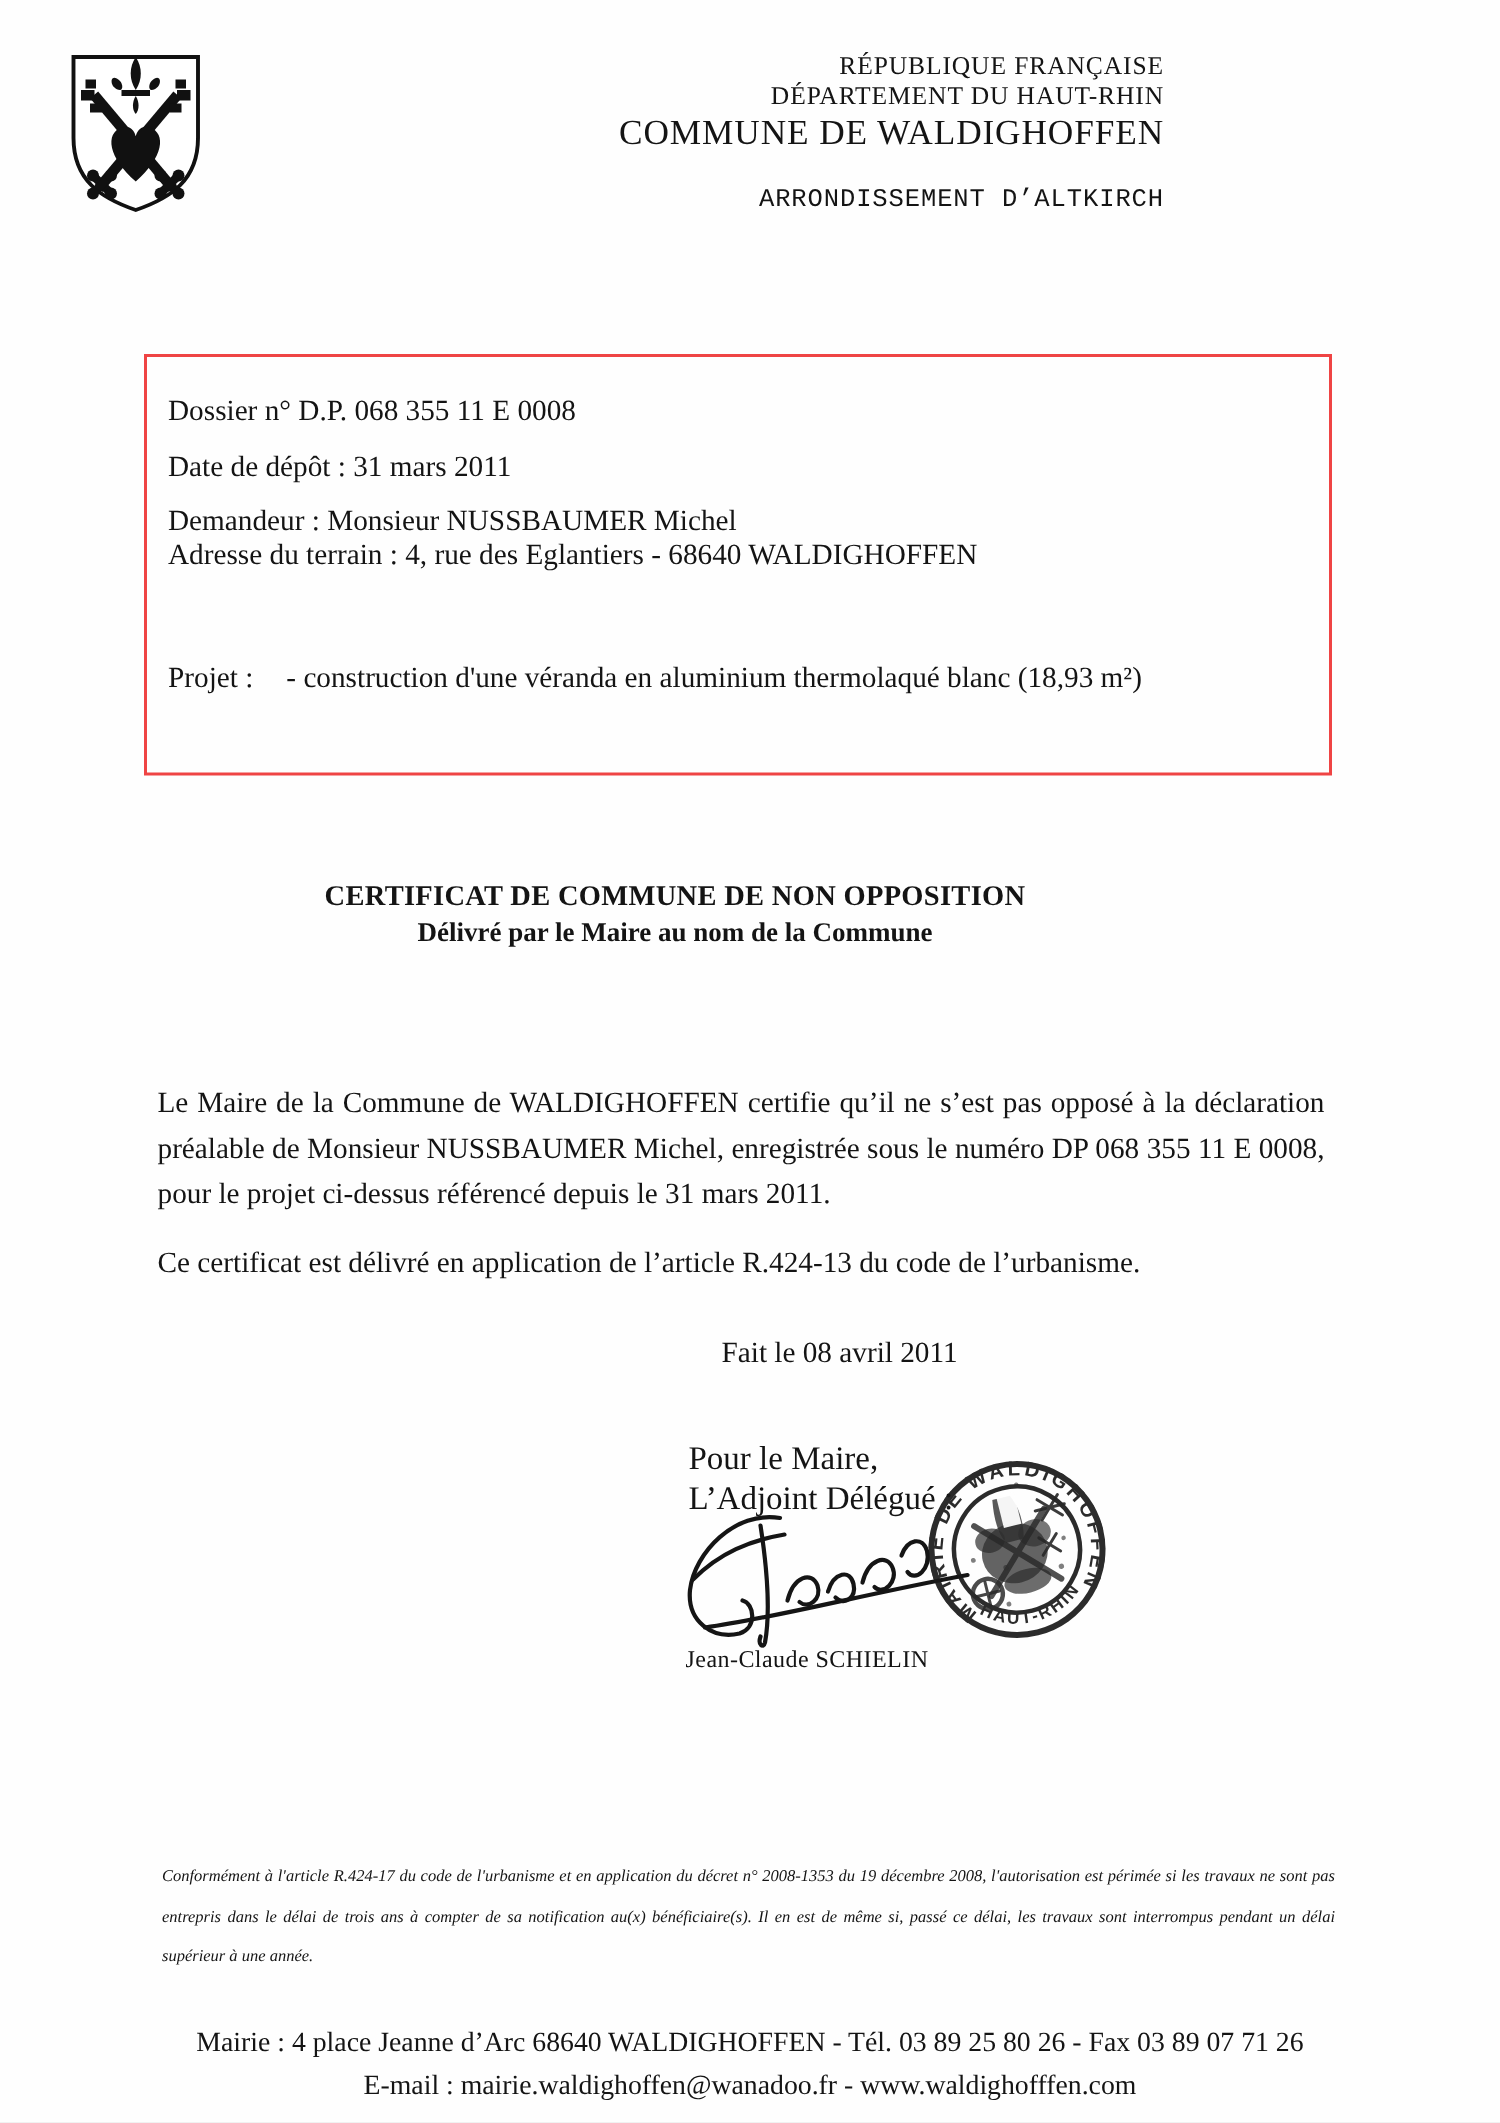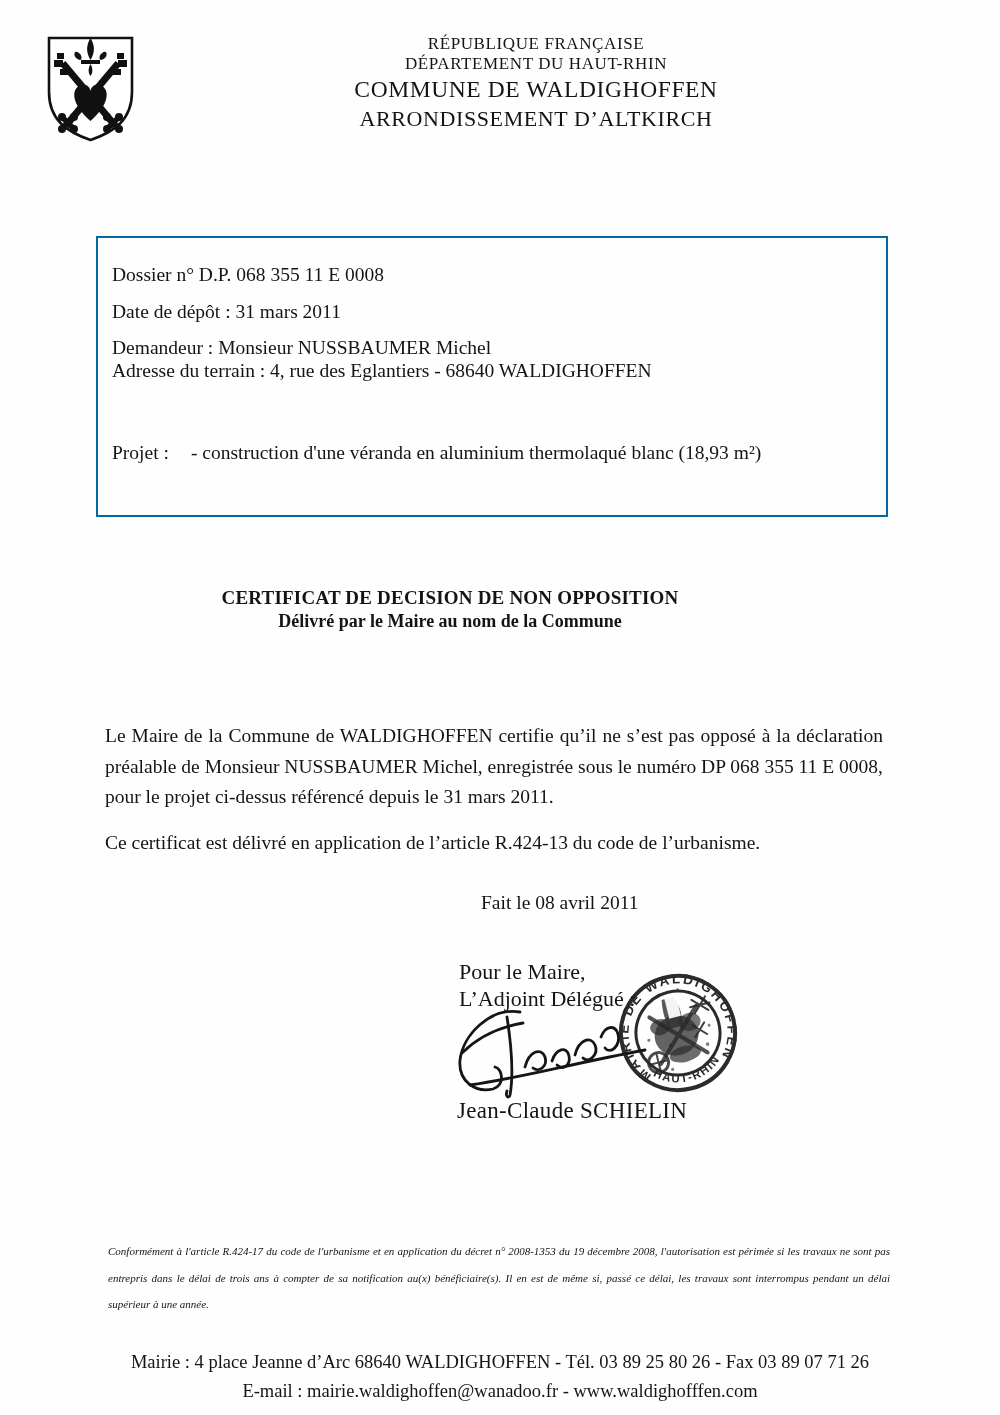--- a/index.html
+++ b/index.html
@@ -7,43 +7,43 @@
     position:relative;
     width:1000px;height:1415px;
     background:#fefefe;
     margin:0 auto;
     font-family:"Liberation Serif","DejaVu Serif",serif;
     color:#141414;
     overflow:hidden;
   }
   .abs{position:absolute;}
   
-  .hdr{left:286px;top:34px;width:500px;text-align:center;line-height:1.18;}
+  .hdr{left:276px;top:34px;width:500px;text-align:right;line-height:1.18;}
   .hdr .h-sm{font-size:17px;letter-spacing:0.6px;}
   .hdr .h-lg{font-size:23.5px;letter-spacing:0.6px;margin-top:2px;}
-  .hdr .h-sm2{font-size:22px;letter-spacing:0.6px;margin-top:2px;}
+  .hdr .h-sm2{font-size:17px;letter-spacing:0.6px;margin-top:20px;font-family:Liberation Mono, monospace;}
   
   .dossier-box{
     left:96px;top:236px;width:792px;height:281px;
-    border:2px solid #0369a1;box-sizing:border-box;
+    border:2px solid #ef4444;box-sizing:border-box;
   }
   .box-line{position:absolute;left:14px;font-size:19.5px;white-space:nowrap;}
   .bl-1{top:26px;} .bl-2{top:63px;} .bl-3{top:99px;} .bl-4{top:122px;} .bl-5{top:204px;}
   .projet-label{text-underline-offset:3px;}
   .projet-sep{margin-right:22px;}
   
   .cert-title{left:150px;top:587px;width:600px;text-align:center;font-weight:bold;}
   .cert-title .t1{font-size:19px;line-height:22.5px;letter-spacing:0.2px;}
   .cert-title .t3{font-size:18px;line-height:22.5px;}
   
   .para1{left:105px;top:721px;width:778px;font-size:19.5px;line-height:30.5px;text-align:justify;font-family:Liberation Serif, serif;}
   .para2{left:105px;top:832px;width:790px;font-size:19.5px;}
   .fait{left:456px;top:892px;font-size:19.5px;margin-left:25px;}
   .sigblock{left:459px;top:958px;font-size:22px;line-height:27px;}
-  .signame{left:457px;top:1098px;font-size:23px;letter-spacing:0.3px;}
+  .signame{left:457px;top:1098px;font-size:16px;letter-spacing:0.3px;}
   
   .legal{left:108px;top:1238px;width:782px;font-size:11px;line-height:26.5px;font-style:italic;text-align:justify;}
   .footer{left:0;top:1348px;width:1000px;text-align:center;font-size:18.5px;line-height:29px;}
   
   .ink{stroke:#151515;fill:none;stroke-linecap:round;stroke-linejoin:round;}
   .stamp-wrap{left:618px;top:973px;width:120px;height:120px;}
   .sig-wrap{left:450px;top:1000px;width:210px;height:100px;}
   .arms-wrap{left:44px;top:33px;width:93px;height:111px;}
   .stamp-text{font-family:"Liberation Sans","DejaVu Sans",sans-serif;font-weight:bold;fill:#1a1a1a;}
 </style>
@@ -108,21 +108,21 @@
     <div class="box-line bl-1">Dossier n° D.P. 068 355 11 E 0008</div>
     <div class="box-line bl-2">Date de dépôt : 31 mars 2011</div>
     <div class="box-line bl-3">Demandeur : Monsieur NUSSBAUMER Michel</div>
     <div class="box-line bl-4">Adresse du terrain : 4, rue des Eglantiers - 68640 WALDIGHOFFEN</div>
     <div class="box-line bl-5">
       <span class="projet-label">Projet</span><span class="projet-sep"> :</span><span>- construction d'une véranda en aluminium thermolaqué blanc (18,93 m²)</span>
     </div>
   </div>
 
   <div class="abs cert-title">
-    <div class="t1">CERTIFICAT DE DECISION DE NON OPPOSITION</div>
+    <div class="t1">CERTIFICAT DE COMMUNE DE NON OPPOSITION</div>
     <div class="t3">Délivré par le Maire au nom de la Commune</div>
   </div>
 
   <div class="abs para1">Le Maire de la Commune de WALDIGHOFFEN certifie qu’il ne s’est pas opposé à la déclaration préalable de Monsieur NUSSBAUMER Michel, enregistrée sous le numéro DP 068 355 11 E 0008, pour le projet ci-dessus référencé depuis le 31 mars 2011.</div>
   <div class="abs para2">Ce certificat est délivré en application de l’article R.424-13 du code de l’urbanisme.</div>
   <div class="abs fait">Fait le 08 avril 2011</div>
 
   <div class="abs sigblock">
     <div>Pour le Maire,</div>
     <div>L’Adjoint Délégué :</div>

